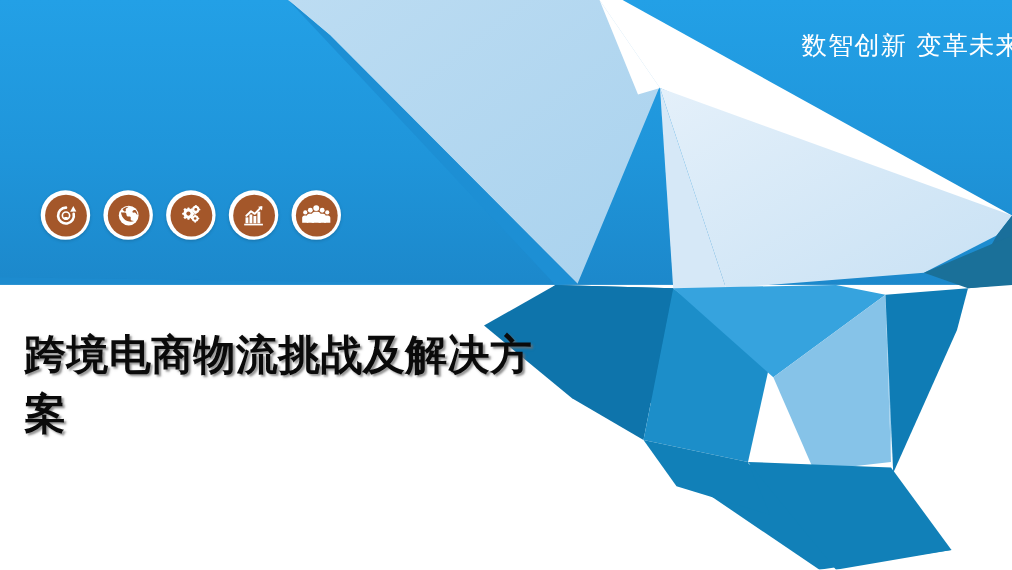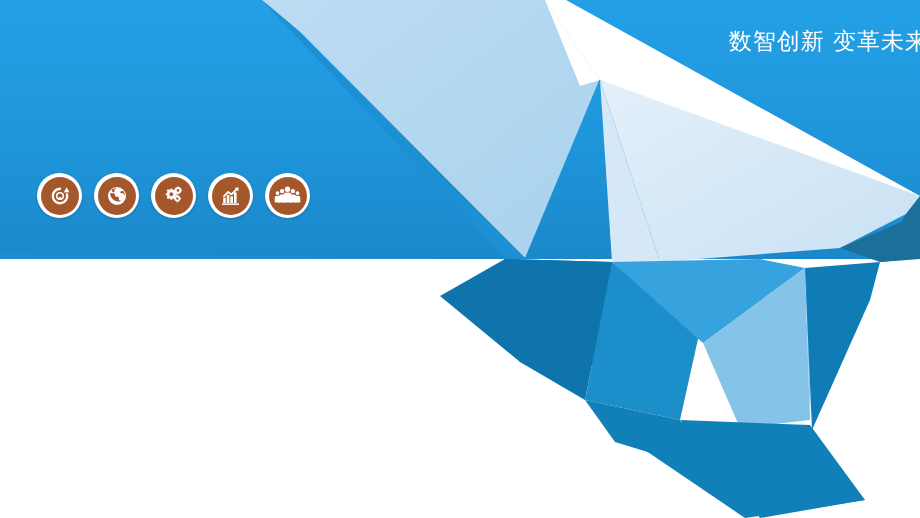--- a/index.html
+++ b/index.html
@@ -255,14 +255,15 @@
 
             <circle cx="23.5" cy="11.1" r="1.9"></circle>
             <path d="M20.7 20.5v-4.6c0-1.2 0.9-2.1 2.1-2.1h1.4c1.1 0 2.1 0.9 2.1 2.1v4.6z"></path>
           </g>
         </svg>
       </div>
     </div>
 
   </div>
 
+  <div id="title">跨境电商物流挑战及解决方案</div>
 
 </div>
 
 </body></html>

